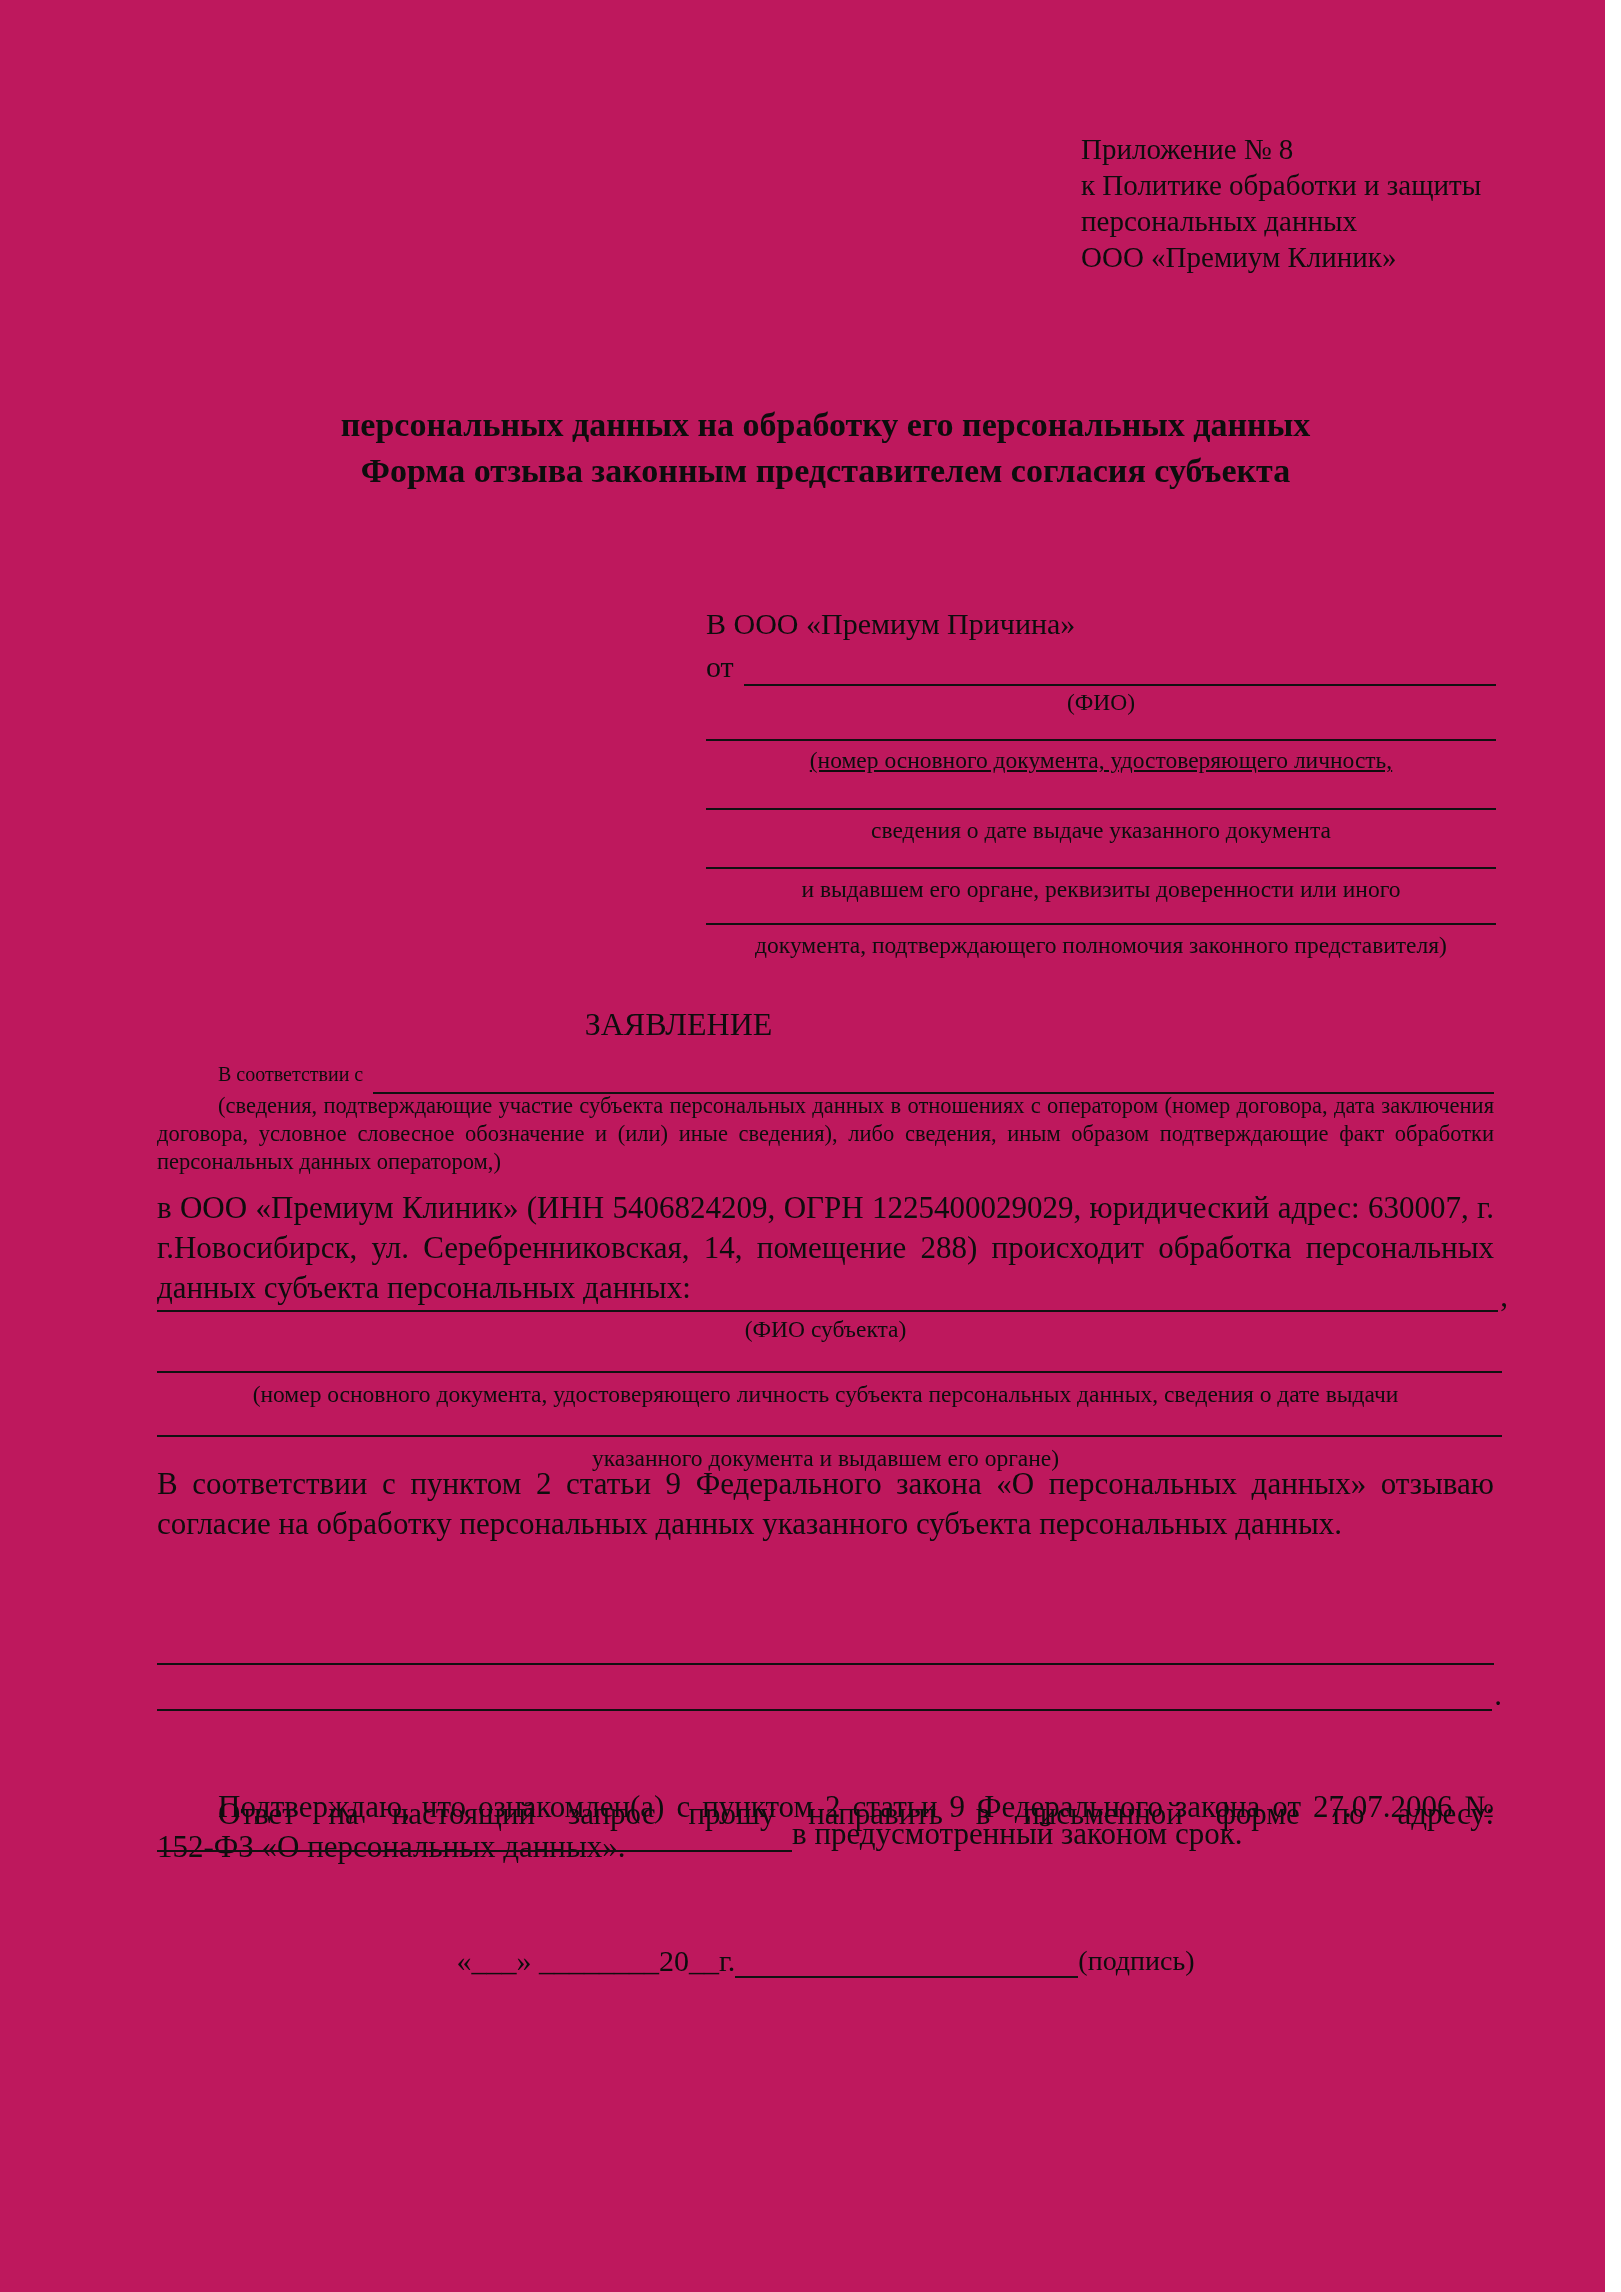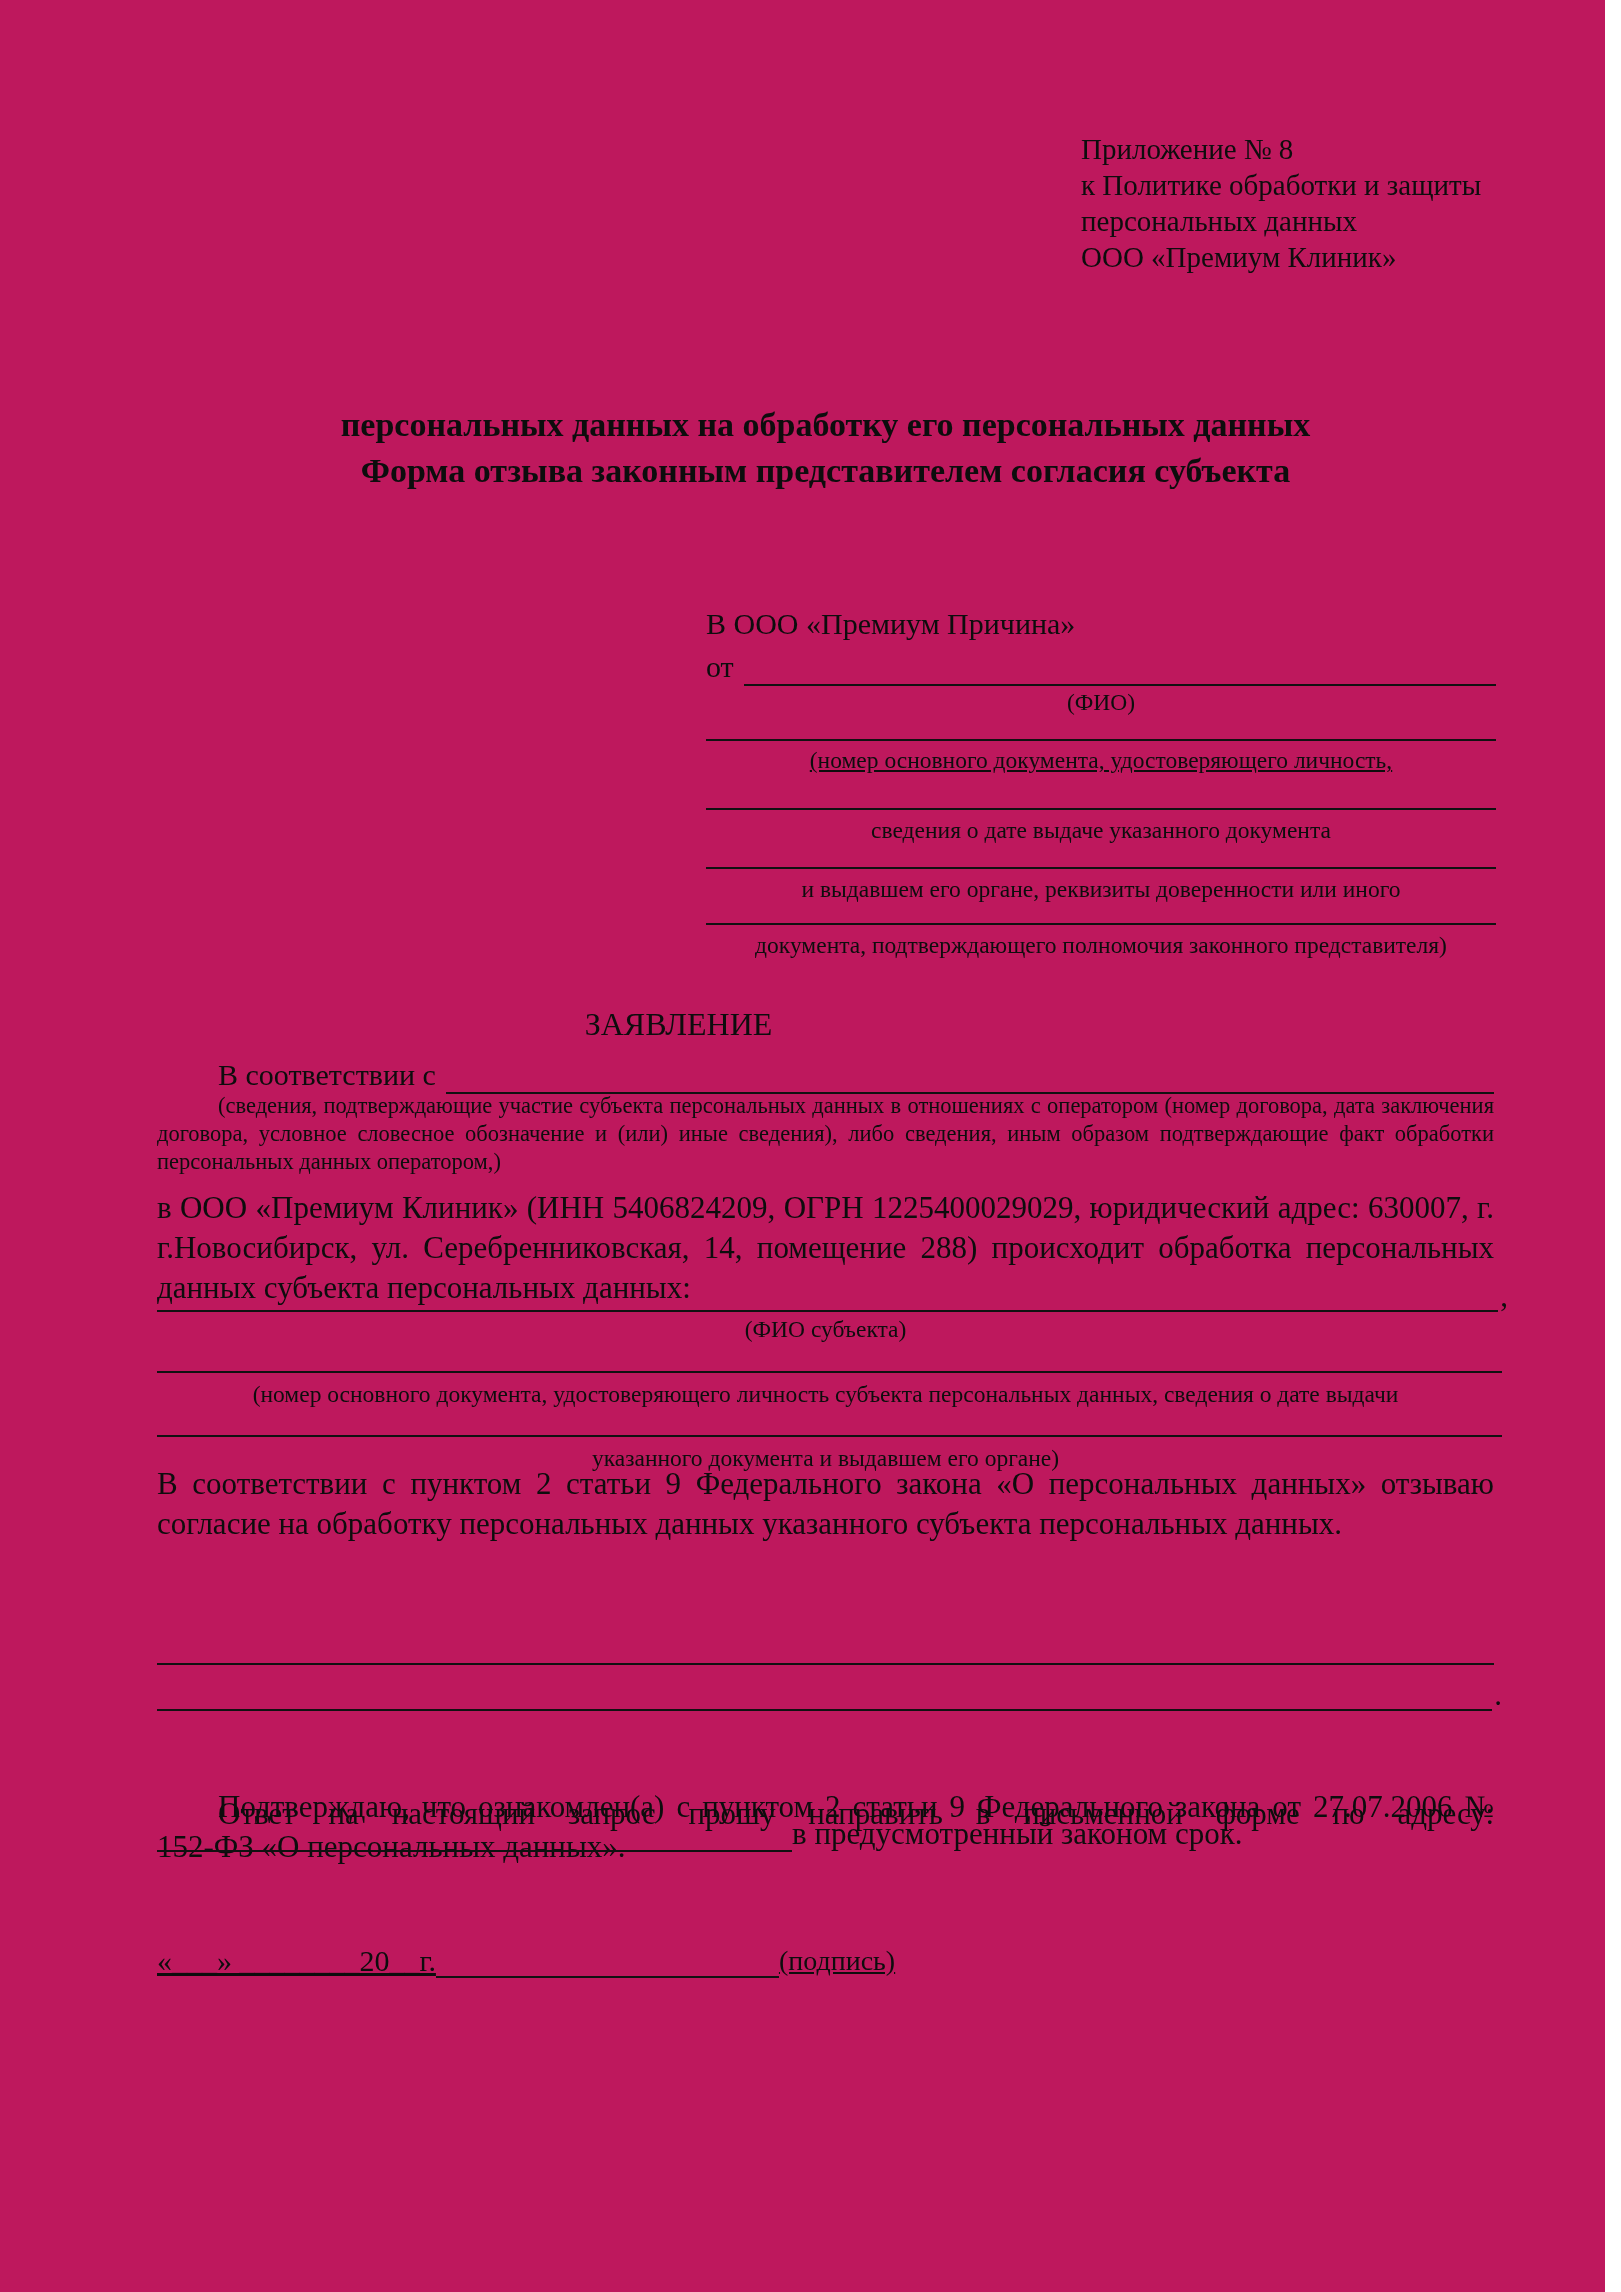--- a/index.html
+++ b/index.html
@@ -29,21 +29,21 @@
   .cap{font-size:23.5px;line-height:29px;text-align:center;}
   .fio-cap{margin-top:2px;}
   .ruled-cap{border-top:2.9px solid #111;padding-top:5.9px;font-size:23.5px;line-height:29px;text-align:center;}
   .rc0{margin-top:21.6px;text-decoration:underline;}
   .rc1{margin-top:33px;}
   .rc2{margin-top:21.6px;}
   .rc3{margin-top:19.6px;}
 
   
   .zayavlenie{left:157px;top:1006px;width:1337px;box-sizing:border-box;padding-right:294px;text-align:center;font-size:32px;}
-  .intro-row{left:157px;top:1055px;width:1337px;display:flex;align-items:flex-end;font-size:30px;box-sizing:border-box;padding-left:61px;}
+  .intro-row{left:157px;top:1055px;width:1337px;display:flex;align-items:flex-end;font-size:20px;box-sizing:border-box;padding-left:61px;}
   .intro-row .lbl{line-height:39px;padding-right:9.8px;white-space:nowrap;}
   .intro-row .blank{flex:1;height:35px;}
   .intro-note{left:157px;top:1092px;width:1337px;font-size:22.5px;line-height:28px;text-align:justify;text-indent:61px;}
   .op-par{left:157px;top:1168px;width:1337px;font-size:31px;line-height:40px;text-align:justify;margin-top:20px;}
 
   .subj-row1{left:157px;top:1279px;width:1351px;display:flex;align-items:flex-end;font-size:31px;}
   .subj-row1 .blank{flex:1;height:29px;}
   .suffix{line-height:33px;padding-left:2px;}
   .subj-cap1{left:157px;top:1315px;width:1337px;}
   .subj-line2{left:157px;top:1342px;width:1345px;height:29px;border-bottom:2.9px solid #111;}
@@ -60,21 +60,21 @@
   .rule-a{left:157px;top:1634px;width:1337px;height:29px;border-bottom:2.9px solid #111;}
   .rule-b-row{left:157px;top:1678px;width:1345px;display:flex;align-items:flex-end;font-size:31px;}
   .rule-b-row .blank{flex:1;height:23.5px;}
 
   .confirm-par{left:157px;top:1787px;width:1337px;font-size:31px;line-height:40px;text-align:justify;text-indent:61px;}
   .reply-line1{left:157px;top:1794px;width:1337px;font-size:31px;line-height:40px;text-align:justify;text-align-last:justify;text-indent:61px;}
   .reply-row2{left:157px;top:1815px;width:1337px;display:flex;align-items:flex-end;font-size:31px;}
   .reply-row2 .blank{width:635px;height:33px;}
   .reply-row2 .suffix-text{line-height:37px;}
 
-  .footer-row{left:157px;top:1943px;width:1337px;display:flex;justify-content:flex-start;align-items:flex-end;font-size:30px;text-decoration:underline;}
+  .footer-row{left:157px;top:1943px;width:1337px;display:flex;justify-content:center;align-items:flex-end;font-size:30px;}
   .sig-group{display:flex;align-items:flex-end;}
   .sig-group .blank{width:343px;height:33px;}
   .sig-group .cap-inline{font-size:28px;line-height:35px;}
 </style>
 </head>
 <body>
 
 <div class="page">
 
   <div class="abs appendix">

